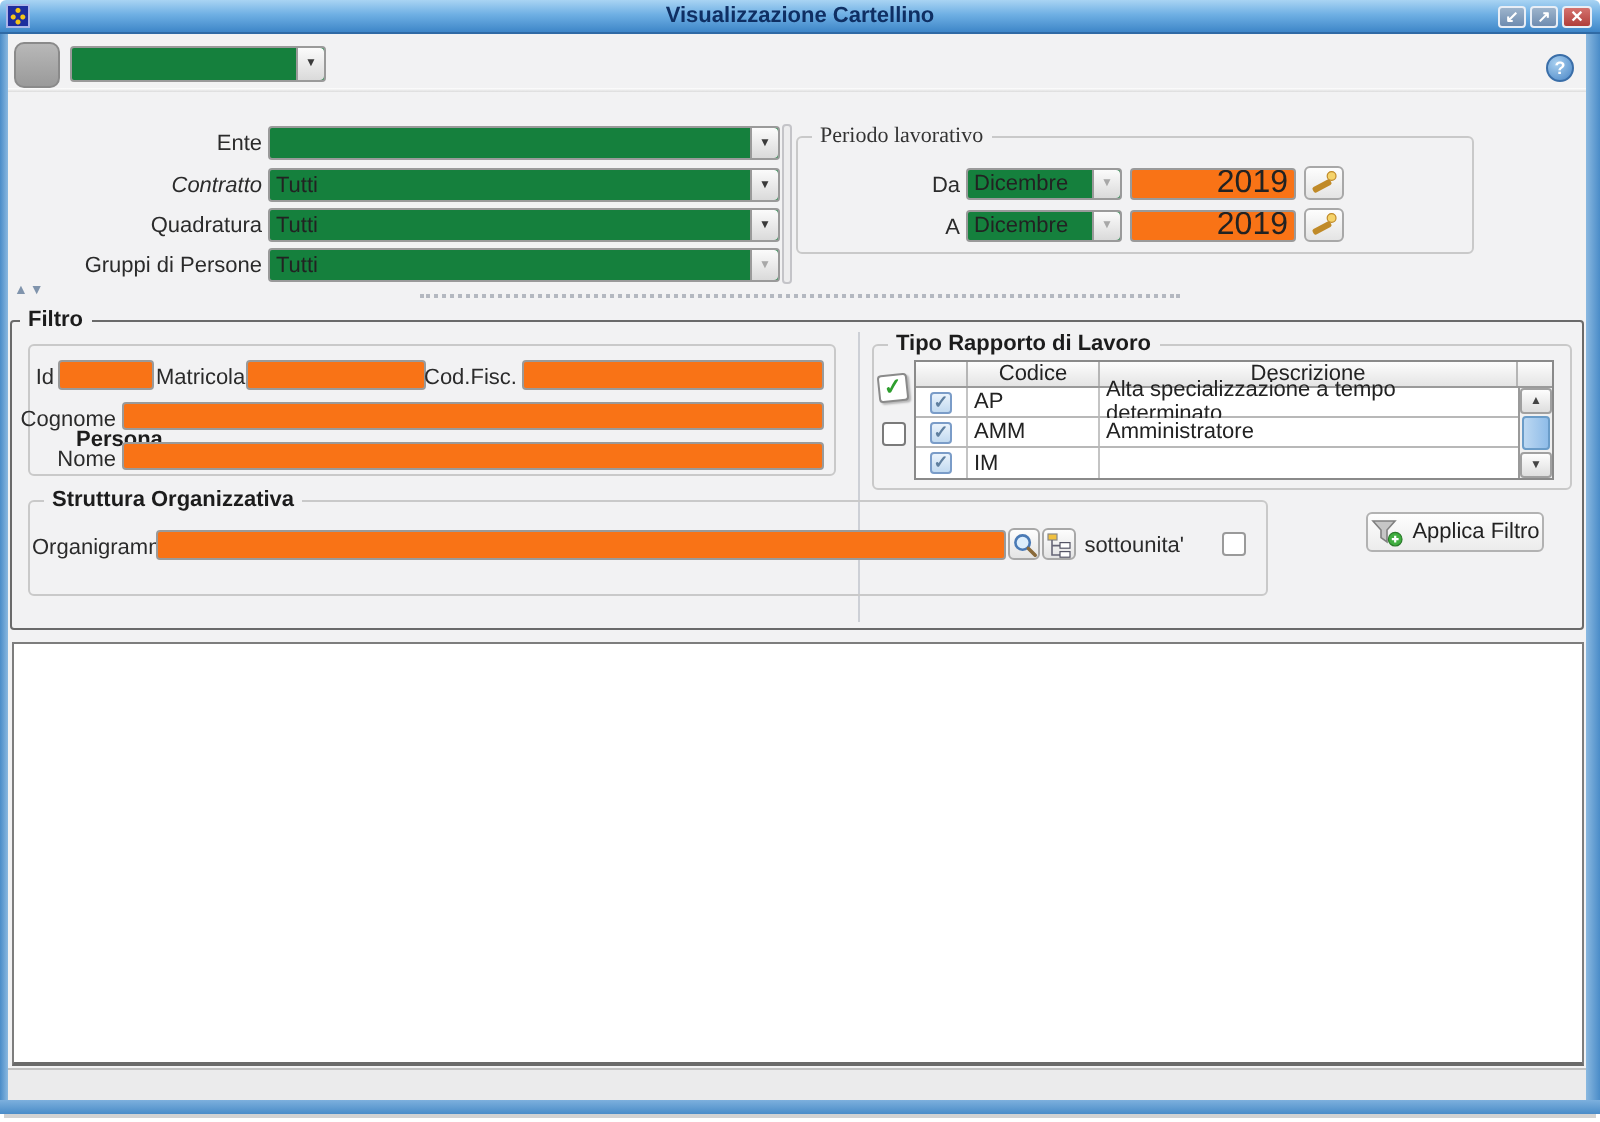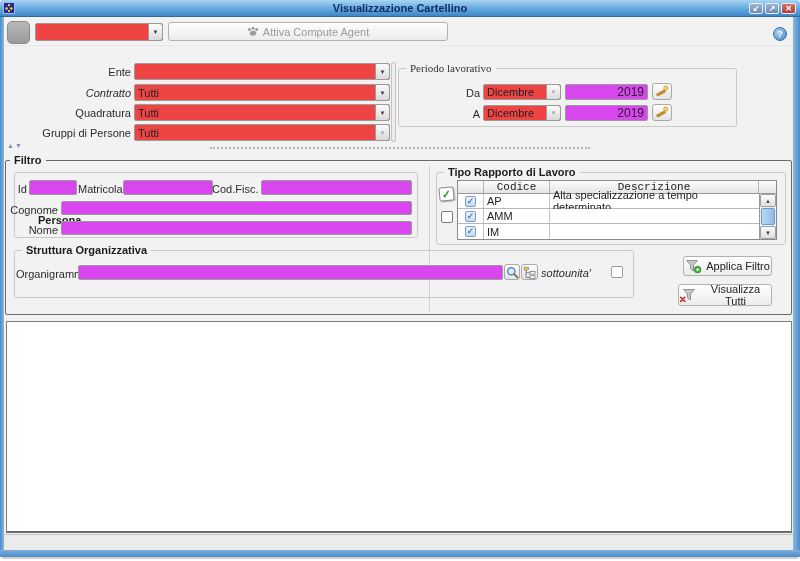--- a/index.html
+++ b/index.html
@@ -33,42 +33,42 @@
   .border-bottom{ position:absolute; left:0; top:550px; width:800px; height:7px;
     background:linear-gradient(#7db0dd,#4a8cc8); }
   .shadow-bottom{ position:absolute; left:2px; top:557px; width:796px; height:2px; background:#d2d2d2; }
   .content-bg { position:absolute; left:4px; top:17px; width:789px; height:533px; background:#f2f2f3; }
   .toolbar-sep { position:absolute; left:4px; top:44px; width:789px; height:2px;
     background:linear-gradient(#ffffff,#dcdcdc); }
 
   
   .btn { position:absolute; background:linear-gradient(#fefefe,#ececec); border:1px solid #b2b2b2;
     border-radius:3px; display:flex; align-items:center; justify-content:center; gap:4px; cursor:default; }
-  .tinput { position:absolute; background:#d946ef; border:1px solid #9a9a9a; border-radius:2px;
-    font-family:"Liberation Sans", sans-serif; font-size:12px; color:#222; padding:0 3px; outline:none; }
-  .combo { position:absolute; background:#ef4444; border:1px solid #9a9a9a; border-radius:2px;
+  .tinput { position:absolute; background:#f97316; border:1px solid #9a9a9a; border-radius:2px;
+    font-family:"Liberation Sans", sans-serif; font-size:16px; color:#222; padding:0 3px; outline:none; }
+  .combo { position:absolute; background:#15803d; border:1px solid #9a9a9a; border-radius:2px;
     display:flex; align-items:stretch; }
   .combo .val { flex:1; padding:0 3px; font-size:11px; color:#222; white-space:nowrap; overflow:hidden;
     display:flex; align-items:center; }
   .combo .arrow { width:14px; border-left:1px solid #9a9a9a; background:linear-gradient(#fbfbfb,#dadada);
     display:flex; align-items:center; justify-content:center; font-size:6px; color:#3a3a3a;
     border-radius:0 2px 2px 0; }
   .combo .arrow.dim { color:#a8a8a8; }
   .grp { position:absolute; border:1px solid #c9c9c9; border-radius:3px; }
   .grp-label { position:absolute; background:#f2f2f3; padding:0 4px; font-size:11px; font-weight:bold; color:#1c1c1c; white-space:nowrap; }
   .grp-label.plain { font-weight:normal; color:#333; }
   .flabel { position:absolute; font-size:11px; color:#2b2b2b; text-align:right; white-space:nowrap; }
 
   
   .ttable { position:absolute; left:457px; top:180px; width:320px; height:60px;
     border:1px solid #8a8a8a; background:#fff; display:flex; flex-direction:column; }
   .thead { display:flex; height:15px; background:linear-gradient(#fdfdfd,#e4e4e4);
     border-bottom:1px solid #9a9a9a; }
   .th { font-size:11px; color:#222; text-align:right; border-right:1px solid #b5b5b5;
-    display:flex; align-items:center; justify-content:center;font-family:Liberation Mono, monospace; }
+    display:flex; align-items:center; justify-content:center; }
   .tbody { display:flex; flex:1; }
   .rows { flex:1; display:flex; flex-direction:column; }
   .trow { display:flex; height:15px; border-bottom:1px solid #b8b8b8; align-items:center; background:#fff; }
   .trow:last-child { border-bottom:none; }
   .td { border-right:1px solid #c4c4c4; height:100%; display:flex; align-items:center; font-size:11px; color:#222; }
   .cb-blue { width:11px; height:11px; border:1px solid #7a9cc8; border-radius:2px;
     background:linear-gradient(#eaf3fc,#c2daf0); display:flex; align-items:center; justify-content:center;
     font-size:9px; line-height:9px; color:#5f7f9f; font-weight:bold; }
   .vscroll { width:17px; border-left:1px solid #9a9a9a; background:#f0f0f0;
     display:flex; flex-direction:column; }
@@ -123,31 +123,20 @@
   <div class="border-bottom"></div>
   <div class="shadow-bottom"></div>
 
   <div class="btn" style="left:7px; top:21px; width:23px; height:23px; background:linear-gradient(#b8b8b8,#9a9a9a); border-color:#8a8a8a; border-radius:5px;"></div>
 
   <div class="combo" style="left:35px; top:23px; width:128px; height:18px;">
     <span class="val"></span>
     <span class="arrow">▼</span>
   </div>
 
-  <button class="btn" style="left:168px; top:22px; width:280px; height:19px; color:#9a9a9a; font-size:11px; font-family:'Liberation Sans',sans-serif;">
-    <span style="display:inline-flex;">
-      <svg width="12" height="11" viewBox="0 0 12 11">
-          <ellipse cx="6" cy="7.2" rx="3.2" ry="2.5" fill="#9a9a9a"></ellipse>
-          <circle cx="2.4" cy="3.6" r="1.5" fill="#9a9a9a"></circle>
-          <circle cx="6" cy="2.2" r="1.5" fill="#9a9a9a"></circle>
-          <circle cx="9.6" cy="3.6" r="1.5" fill="#9a9a9a"></circle>
-        </svg>
-    </span>
-    <span>Attiva Compute Agent</span>
-  </button>
 
   <div class="help-icon">?</div>
   <div class="toolbar-sep"></div>
 
   <div class="flabel" style="left:0; top:66px; width:131px;">Ente</div>
   <div class="combo" style="left:134px; top:63px; width:256px; height:17px;">
     <span class="val"></span>
     <span class="arrow">▼</span>
   </div>
 
@@ -246,20 +235,21 @@
               <span class="cb-blue">✓</span>
             </div>
           <div class="td" style="width:66px; padding-left:3px;">AP</div>
           <div class="td" style="flex:1; padding-left:3px; border-right:none;">Alta specializzazione a tempo determinato</div>
         </div>
         <div class="trow">
           <div class="td" style="width:26px; justify-content:center;">
               <span class="cb-blue">✓</span>
             </div>
           <div class="td" style="width:66px; padding-left:3px;">AMM</div>
+          <div class="td" style="flex:1; padding-left:3px; border-right:none;">Amministratore</div>
         </div>
         <div class="trow">
           <div class="td" style="width:26px; justify-content:center;">
               <span class="cb-blue">✓</span>
             </div>
           <div class="td" style="width:66px; padding-left:3px;">IM</div>
         </div>
       </div>
       <div class="vscroll">
         <div class="sbtn">▲</div>
@@ -285,40 +275,31 @@
   <div class="icon-btn" style="left:521px; top:264px; width:17px; height:16px;">
     <span style="display:inline-flex;">
       <svg width="13" height="13" viewBox="0 0 13 13">
           <rect x="1" y="1" width="4.5" height="3" fill="#f0c040" stroke="#888" stroke-width="0.6"></rect>
           <path d="M3 4 v7.5 h4 M3 6.8 h4" stroke="#667" stroke-width="0.8" fill="none"></path>
           <rect x="7" y="5.3" width="5" height="2.8" fill="#fff" stroke="#556" stroke-width="0.6"></rect>
           <rect x="7" y="9.8" width="5" height="2.8" fill="#fff" stroke="#556" stroke-width="0.6"></rect>
         </svg>
     </span>
   </div>
-  <div class="flabel" style="left:540px; top:267px; width:52px; text-align:center;font-style:italic;">sottounita'</div>
+  <div class="flabel" style="left:540px; top:267px; width:52px; text-align:right;">sottounita'</div>
   <div class="checkbox-plain" style="left:611px; top:266px; width:12px; height:12px; border-color:#9a9a9a;"></div>
 
   <button class="btn" style="left:683px; top:256px; width:89px; height:20px; font-size:11px; font-family:'Liberation Sans',sans-serif; color:#222;">
     <span style="display:inline-flex;">
       <svg width="17" height="15" viewBox="0 0 17 15">
           <path d="M1.5 1.5 h11 l-4 4.5 v6 l-3 -2.2 v-3.8 z" fill="#c6c6c6" stroke="#808080" stroke-width="0.8"></path>
           <circle cx="12.6" cy="10.6" r="3.4" fill="#3fae3f" stroke="#2a7a2a" stroke-width="0.6"></circle>
           <path d="M12.6 8.9 v3.4 M10.9 10.6 h3.4" stroke="#fff" stroke-width="1.1"></path>
         </svg>
     </span>
     <span>Applica Filtro</span>
   </button>
 
-  <button class="btn" style="left:678px; top:284px; width:94px; height:22px; font-size:11px; font-family:'Liberation Sans',sans-serif; color:#222;">
-    <span style="display:inline-flex;">
-      <svg width="17" height="15" viewBox="0 0 17 15">
-          <path d="M4.5 1.5 h11 l-4 4.5 v6 l-3 -2.2 v-3.8 z" fill="#c6c6c6" stroke="#808080" stroke-width="0.8"></path>
-          <path d="M1.6 9.2 l4.2 4.2 M5.8 9.2 l-4.2 4.2" stroke="#cc2222" stroke-width="1.5" stroke-linecap="round"></path>
-        </svg>
-    </span>
-    <span>Visualizza Tutti</span>
-  </button>
 
   <div class="results"></div>
   <div class="statusbar"></div>
 
 </div>
 
 </body></html>

